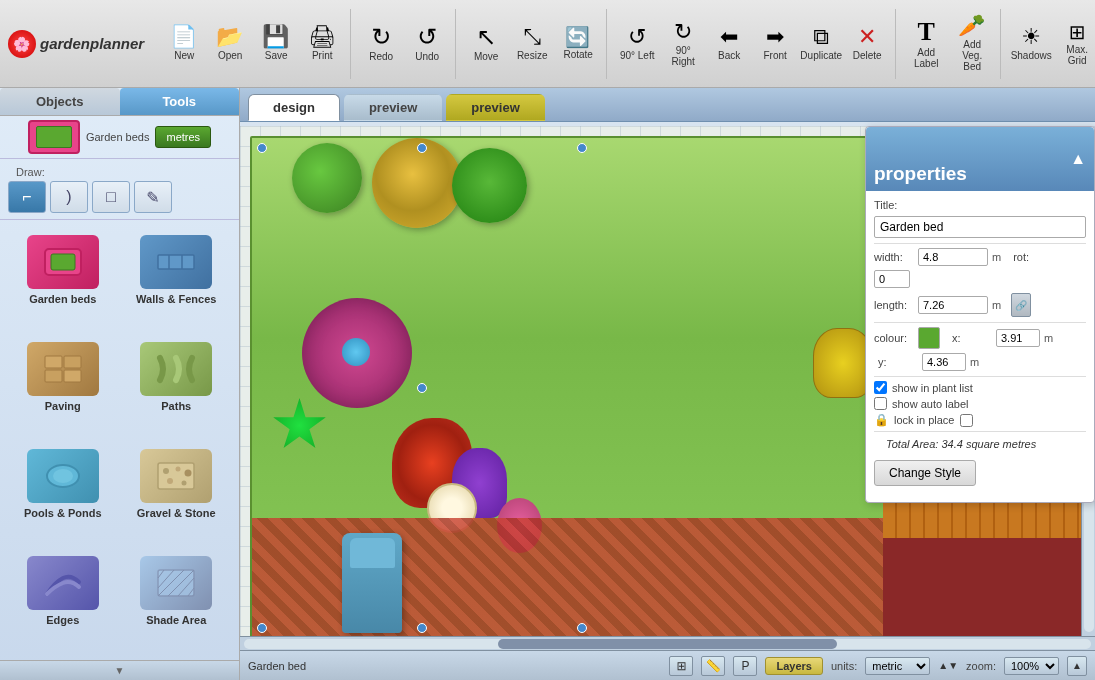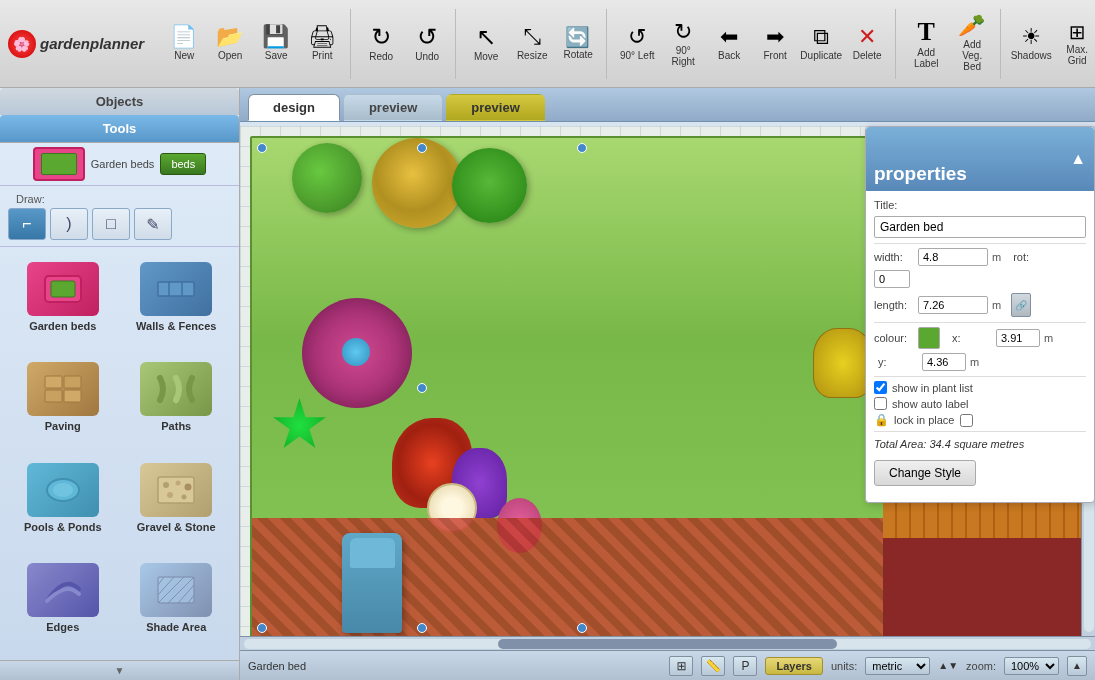--- a/index.html
+++ b/index.html
@@ -71,21 +71,20 @@
     #left-panel {
       width: 240px;
       background: linear-gradient(to bottom, #e0ecf8, #c8d8ec);
       border-right: 1px solid #aaa;
       display: flex;
       flex-direction: column;
     }
     .panel-tabs {
       display: flex;
       border-bottom: 1px solid #aaa;
-      flex-direction: column;
     }
     .panel-tab {
       flex: 1;
       text-align: center;
       padding: 6px 4px;
       font-size: 13px;
       font-weight: bold;
       cursor: pointer;
       border-radius: 4px 4px 0 0;
     }
@@ -458,21 +457,21 @@
       display: flex;
       align-items: center;
       gap: 5px;
       margin-bottom: 3px;
     }
     .checkbox-row input { cursor: pointer; }
     .checkbox-label { font-size: 11px; color: #444; }
     .total-area {
       font-size: 11px;
       color: #333;
-      margin: 6px 0;
+      margin: 6px 12px;
       font-style: italic;
     }
     .change-style-btn {
       background: linear-gradient(to bottom, #f0f0f0, #d8d8d8);
       border: 1px solid #aaa;
       border-radius: 3px;
       padding: 5px 14px;
       font-size: 12px;
       cursor: pointer;
       margin-top: 4px;
@@ -687,21 +686,21 @@
       <div class="panel-tab inactive">Objects</div>
       <div class="panel-tab active">Tools</div>
     </div>
 
 
     <div class="drawing-tools-row">
       <div class="garden-bed-preview">
         <div class="garden-bed-preview-inner"></div>
       </div>
       <span style="font-size:11px; color:#444;">Garden beds</span>
-      <button class="style-btn">beds</button>
+      <button class="style-btn">metres</button>
     </div>
 
     <div style="padding: 2px 8px 2px;">
       <span class="draw-label">Draw:</span>
     </div>
     <div class="draw-tools-row">
       <div class="draw-tool-btn active" title="Rectangle">⌐</div>
       <div class="draw-tool-btn" title="Curve">)</div>
       <div class="draw-tool-btn" title="Square">□</div>
       <div class="draw-tool-btn" title="Freehand">✎</div>

